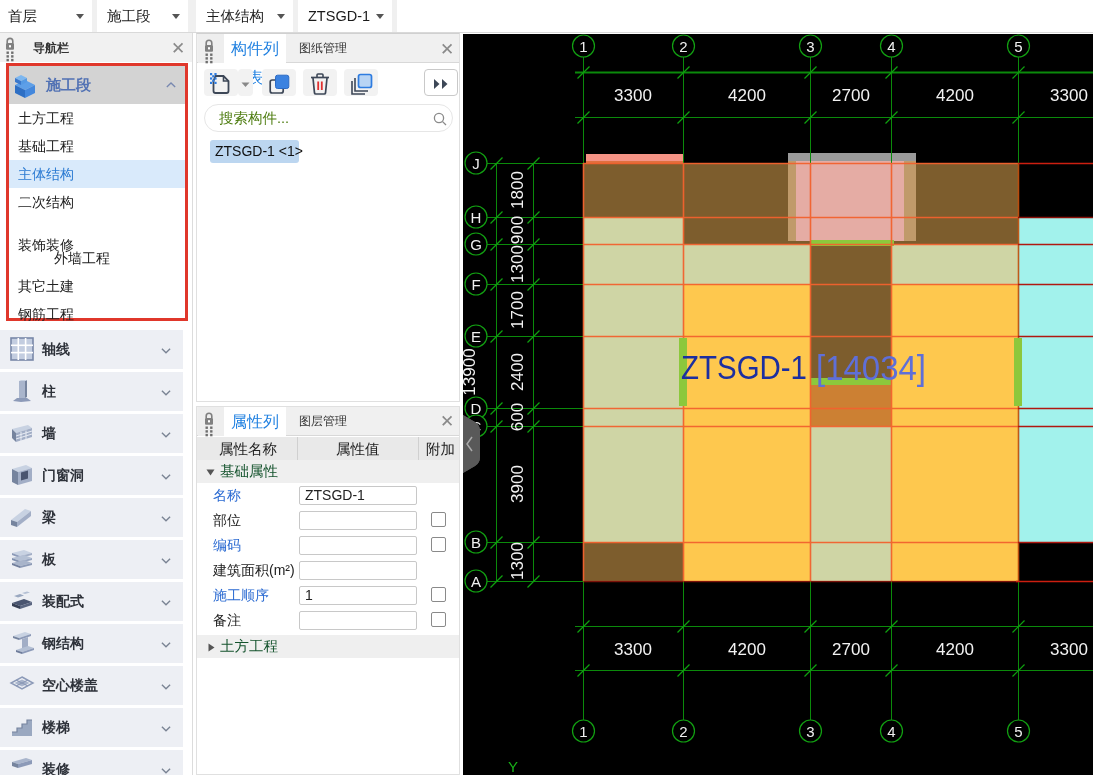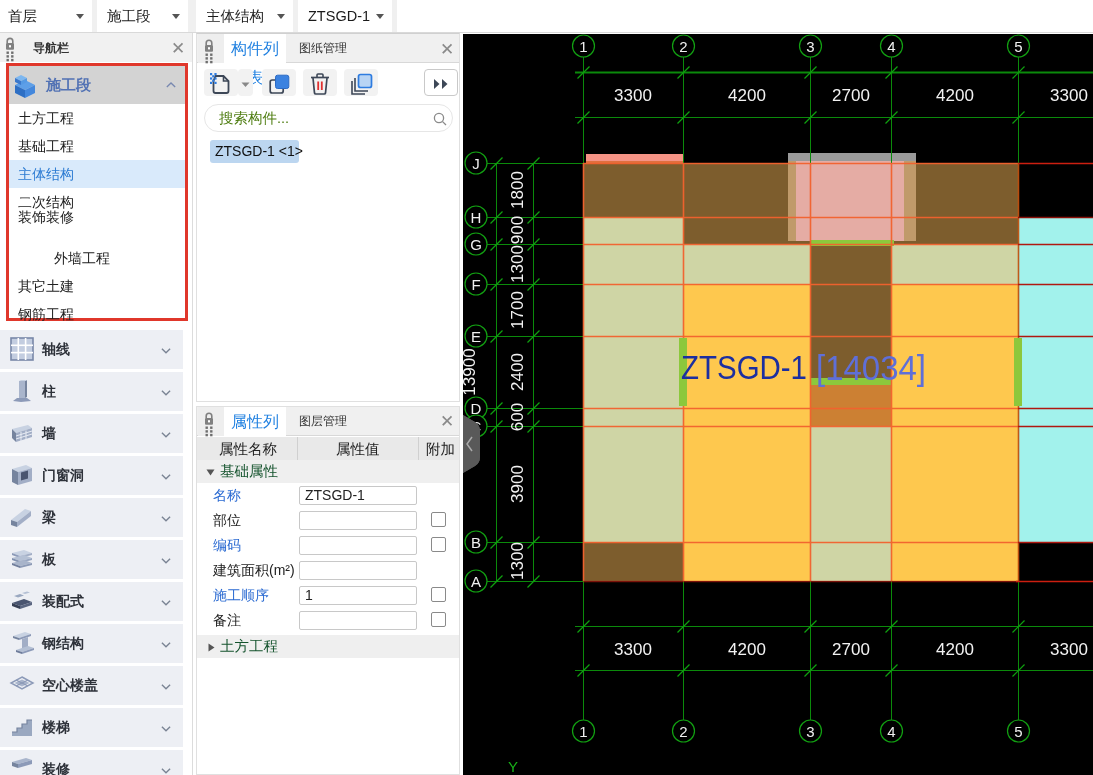--- a/index.html
+++ b/index.html
@@ -110,21 +110,21 @@
       </svg>
       <span class="lbl">施工段</span>
       <svg class="chev" style="left:157px;top:14px" width="12" height="8" viewBox="0 0 12 8">
         <path d="M1 6.5 L6 1.5 L11 6.5" fill="none" stroke="#7888b0" stroke-width="1.6"></path>
       </svg>
     </div>
     <div class="navitem" style="top:38px;">土方工程</div>
     <div class="navitem" style="top:66px;">基础工程</div>
     <div class="navitem sel" style="top:94px;">主体结构</div>
     <div class="navitem" style="top:122px;">二次结构</div>
-    <div class="navitem" style="top:137px;">装饰装修</div>
+    <div class="navitem" style="top:165px;">装饰装修</div>
     <div class="navitem" style="top:178px;margin-left:36px;">外墙工程</div>
     <div class="navitem" style="top:206px;">其它土建</div>
     <div class="navitem" style="top:234px;">钢筋工程</div>
   </div>
   <div id="grplist">
       <div class="grp" style="top:297px;">
         <svg class="abs" style="left:8px;top:5px" width="28" height="28" viewBox="0 0 28 28">
           <rect x="3" y="3" width="22" height="22" fill="#c3cde0" stroke="#7888a8" stroke-width="1.6"></rect>
           <line x1="10.3" y1="3" x2="10.3" y2="25" stroke="#fff" stroke-width="1.6"></line>
           <line x1="17.6" y1="3" x2="17.6" y2="25" stroke="#fff" stroke-width="1.6"></line>

